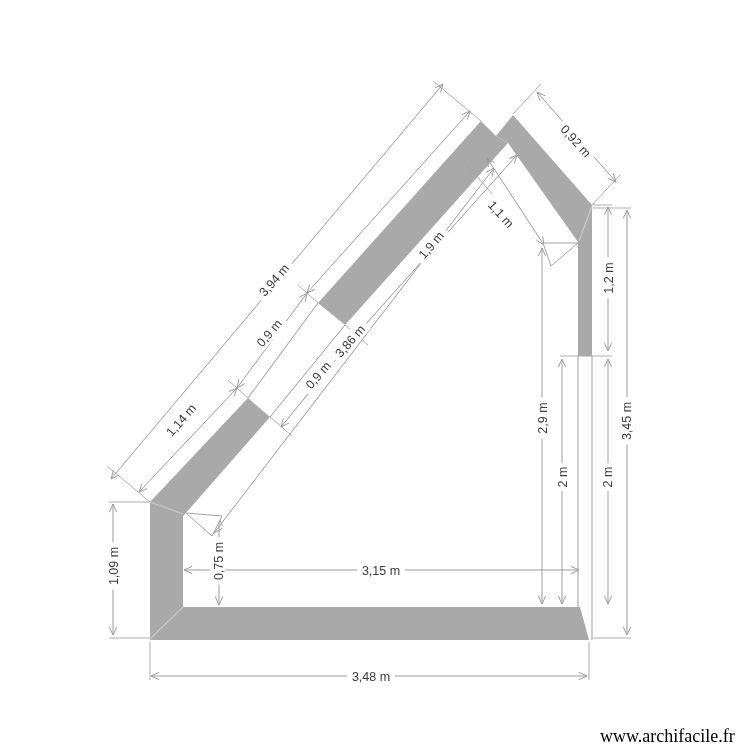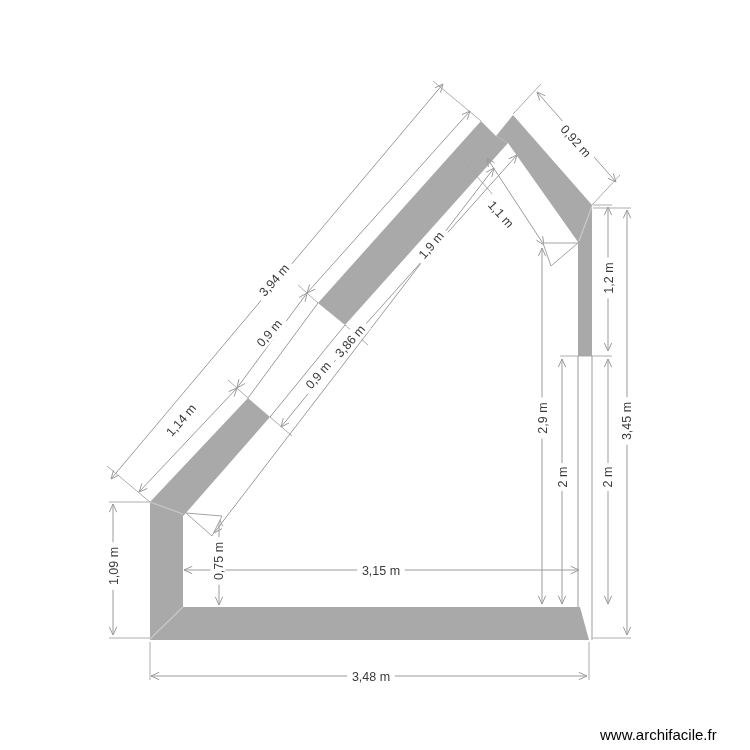--- a/index.html
+++ b/index.html
@@ -17,22 +17,22 @@
     height: 750px;
     background: #ffffff;
   }
   #plan-svg {
     position: absolute;
     left: 0;
     top: 0;
   }
   #watermark {
     position: absolute;
-    font-family: Liberation Sans, sans-serif;
-    font-size: 15px;
+    font-family: Liberation Serif, serif;
+    font-size: 18px;
     color: #000000;
     white-space: nowrap;
   }
   .dim-label-text {
     font-family: "Liberation Sans", sans-serif;
     font-size: 12.5px;
     fill: #3a3a3a;
   }
 </style>
 </head>

